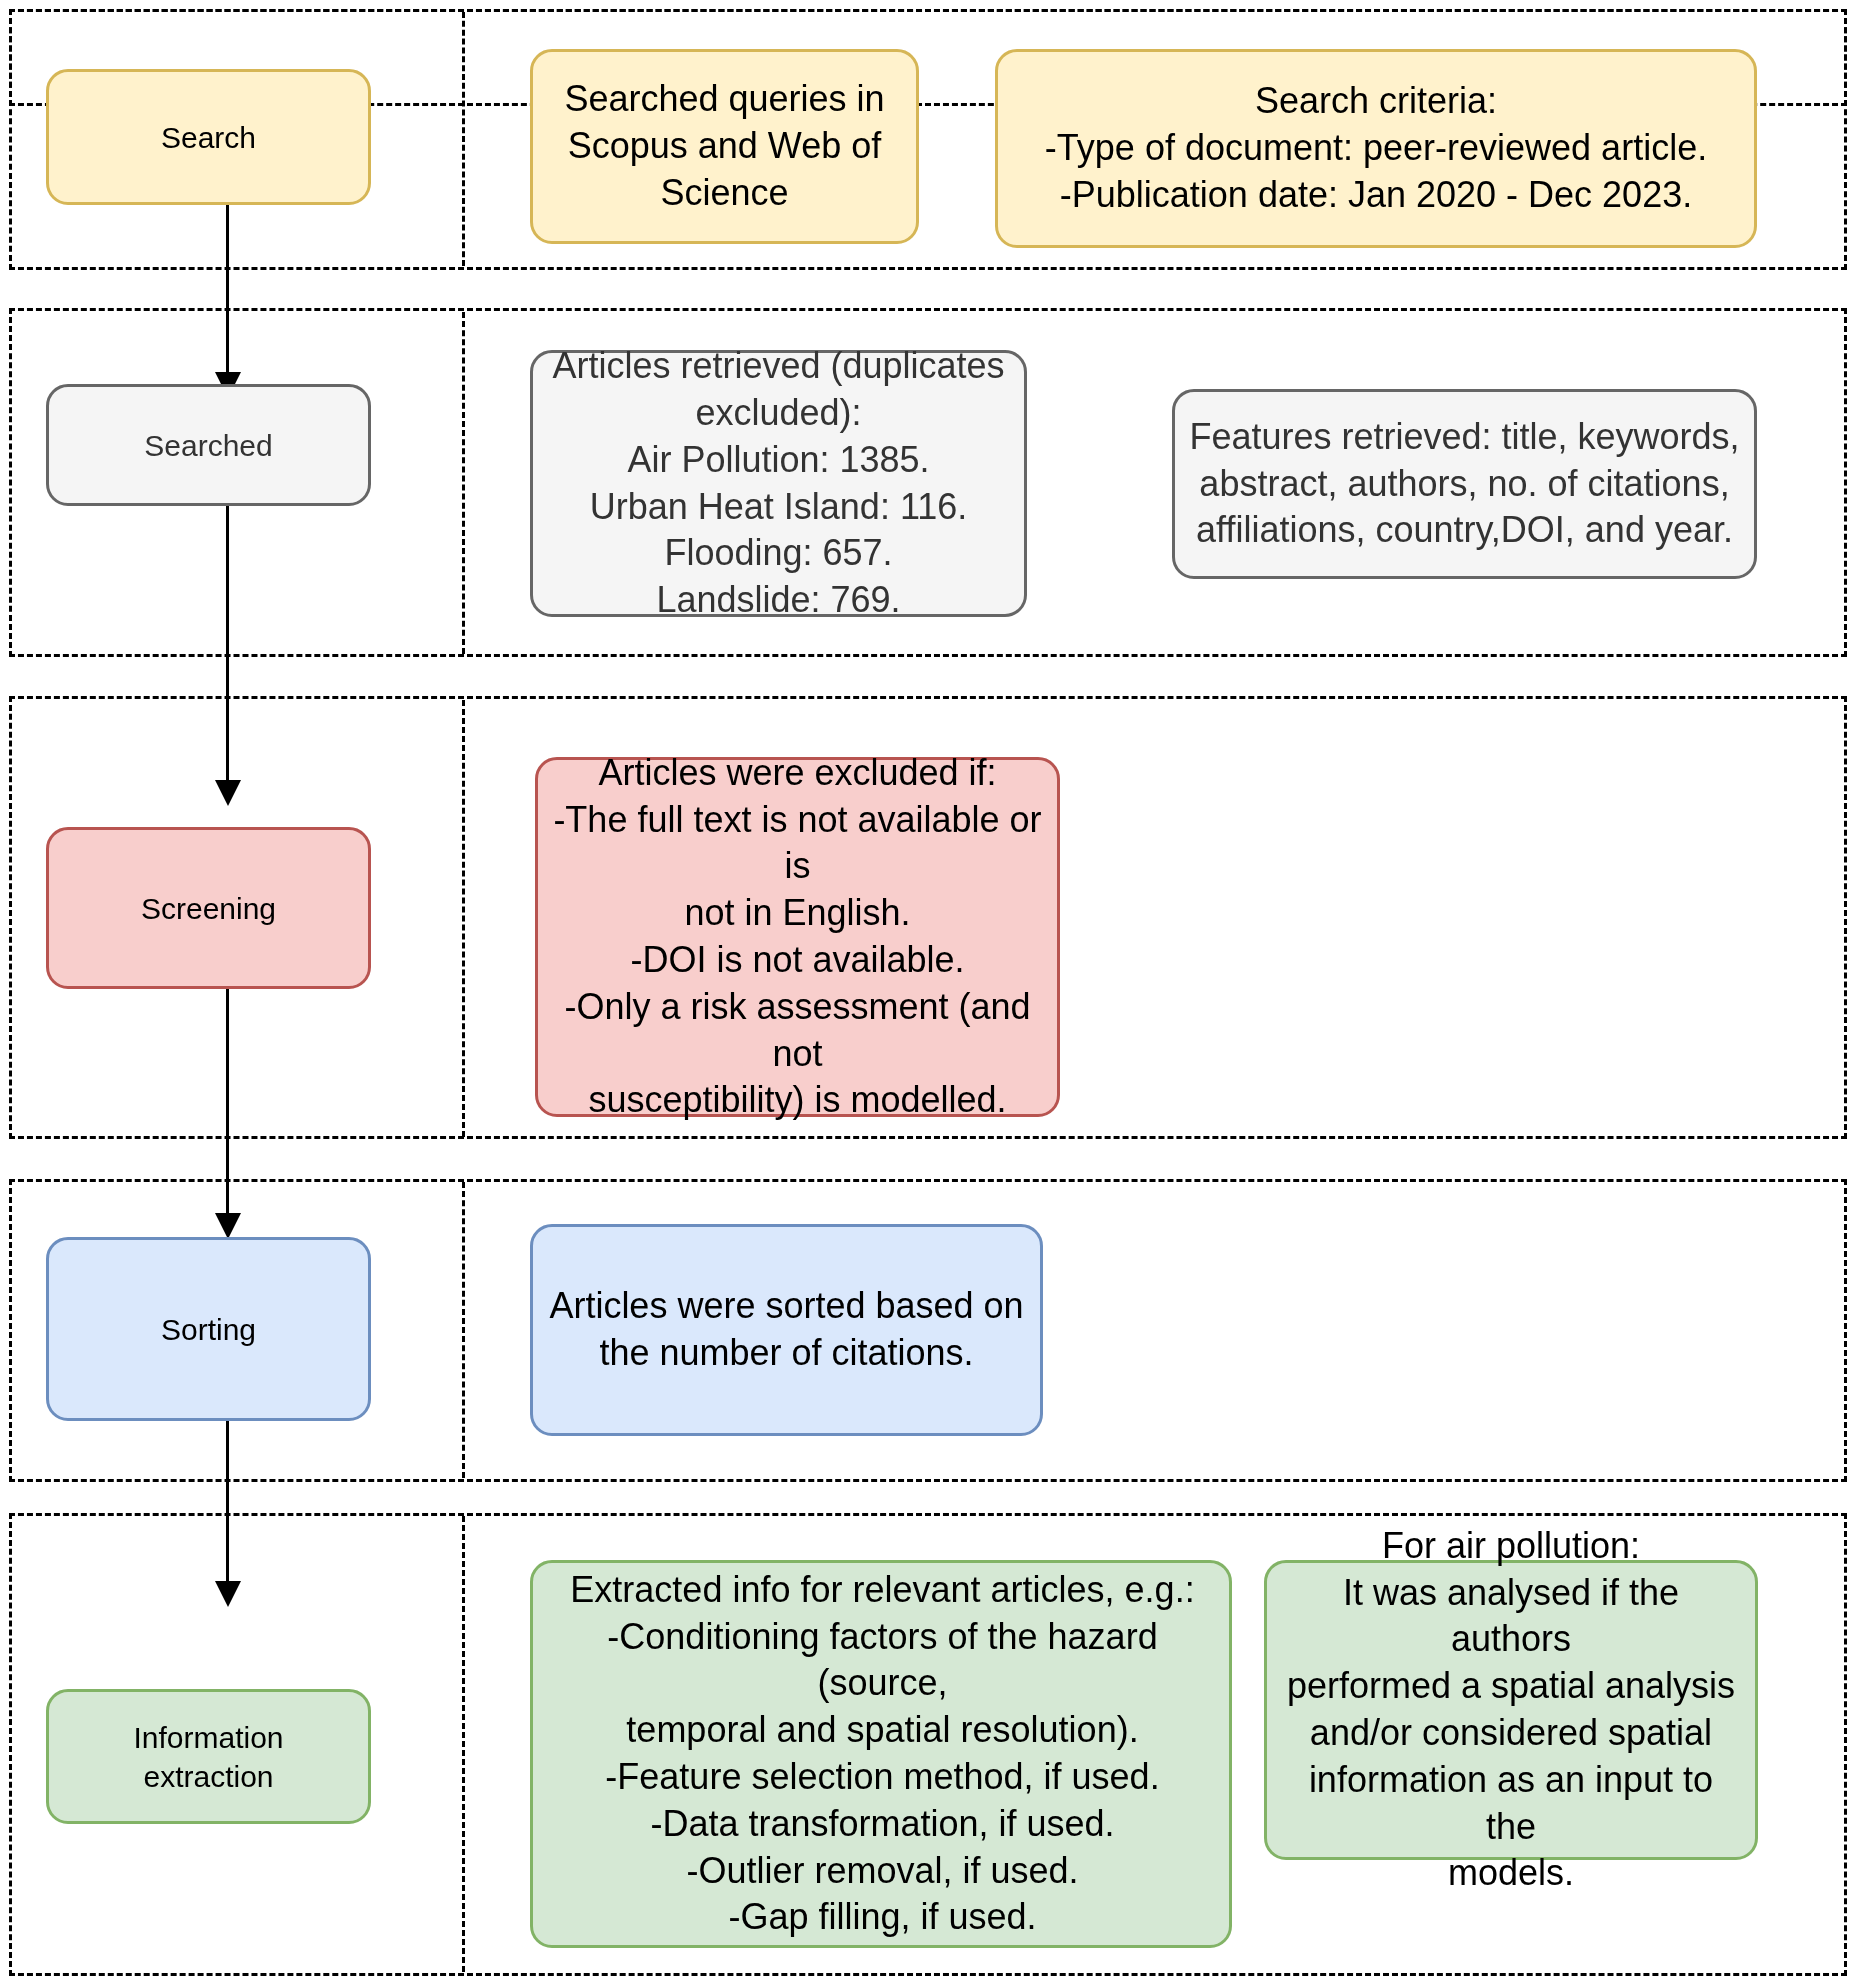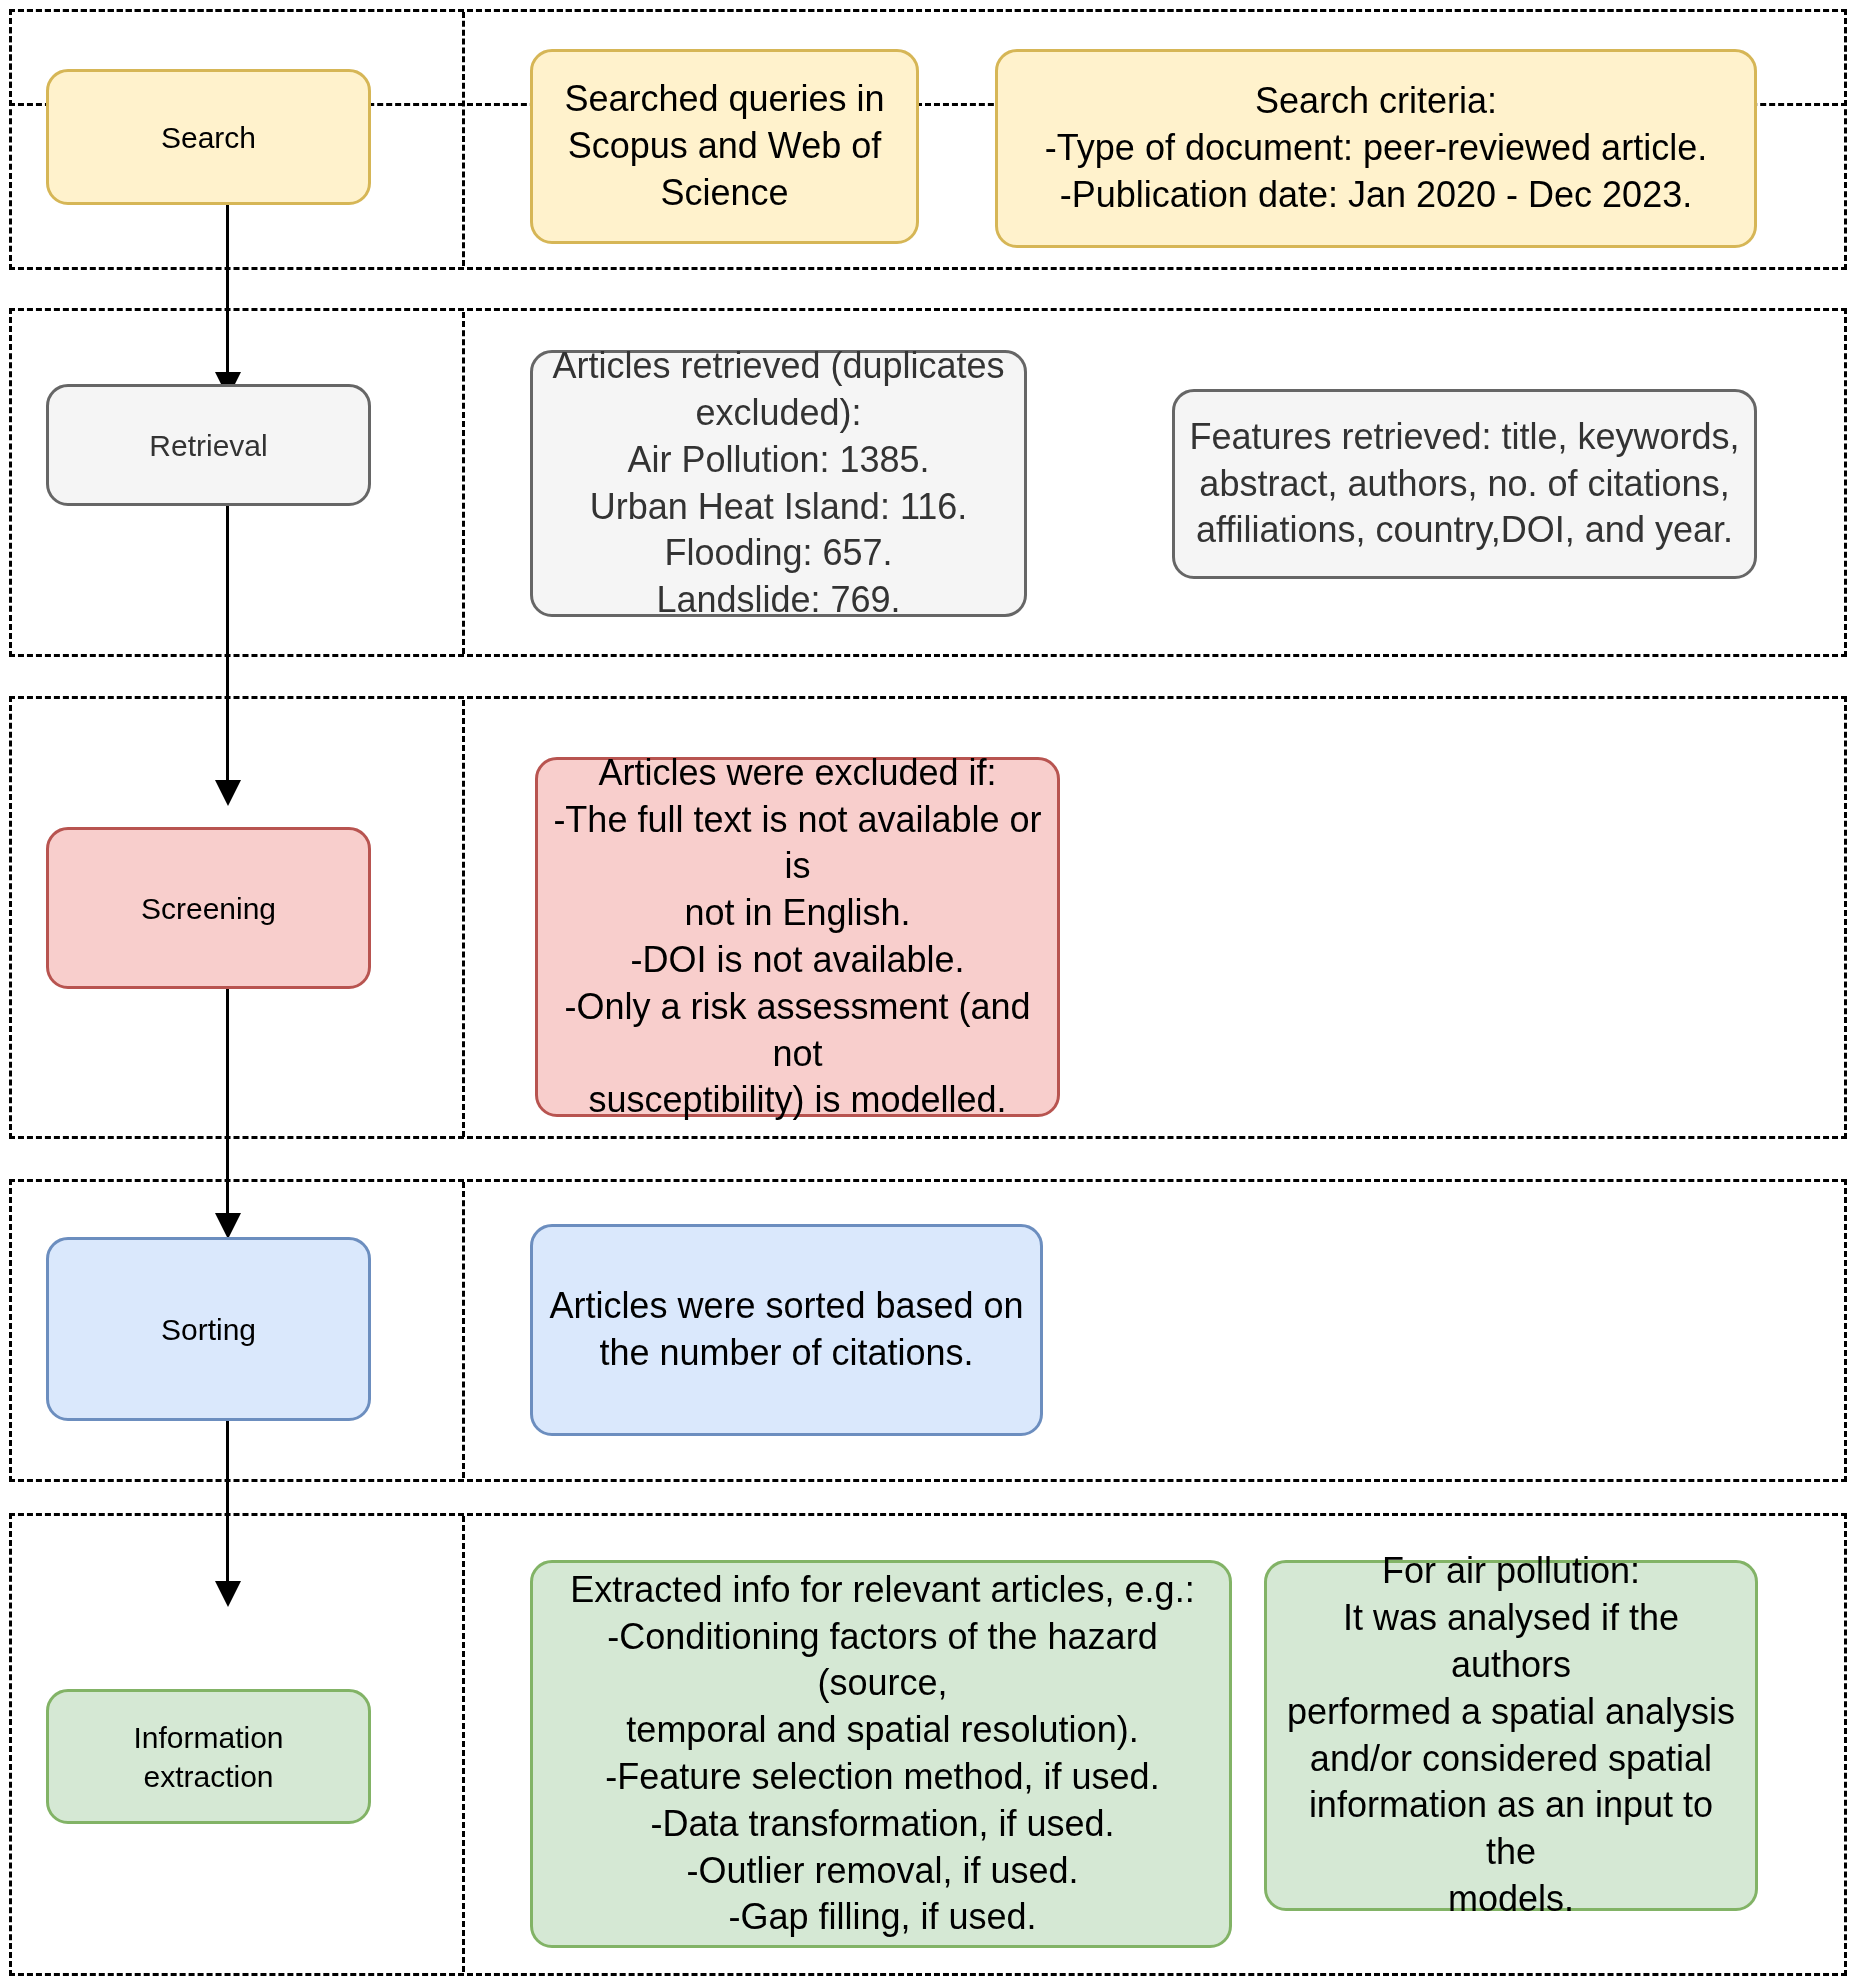--- a/index.html
+++ b/index.html
@@ -96,21 +96,21 @@
   <div class="node yellow" style="left:995px; top:49px; width:762px; height:199px;">Search criteria:
 -Type of document: peer-reviewed article.
 -Publication date: Jan 2020 -  Dec 2023.</div>
 
   <div class="arrow-line" style="left:226px; top:205px; height:176px;"></div>
   <div class="arrow-head" style="left:215px; top:372px;"></div>
 
   <div class="lane" style="left:9px; top:308px; width:1838px; height:349px;"></div>
   <div class="lane-divider" style="left:462px; top:312px; height:342px;"></div>
 
-  <div class="node grey stage" style="left:46px; top:384px; width:325px; height:122px;">Retrieval</div>
+  <div class="node grey stage" style="left:46px; top:384px; width:325px; height:122px;">Searched</div>
 
   <div class="node grey" style="left:530px; top:350px; width:497px; height:267px;">Articles retrieved (duplicates
 excluded):
 Air Pollution: 1385.
 Urban Heat Island: 116.
 Flooding: 657.
 Landslide: 769.</div>
 
   <div class="node grey" style="left:1172px; top:389px; width:585px; height:190px;">Features retrieved: title, keywords,
 abstract, authors, no. of citations,
@@ -153,21 +153,21 @@
 extraction</div>
 
   <div class="node green" style="left:530px; top:1560px; width:702px; height:388px;padding-left:16px;">Extracted info for relevant articles, e.g.:
 -Conditioning factors of the hazard (source,
 temporal and spatial resolution).
 -Feature selection method, if used.
 -Data transformation, if used.
 -Outlier removal, if used.
 -Gap filling, if used.</div>
 
-  <div class="node green" style="left:1264px; top:1560px; width:494px; height:351px;">For air pollution:
+  <div class="node green" style="left:1264px; top:1560px; width:494px; height:300px;">For air pollution:
 It was analysed if the authors
 performed a spatial analysis
 and/or considered spatial
 information as an input to the
 models.</div>
 
 </div>
 
 
 </body></html>

